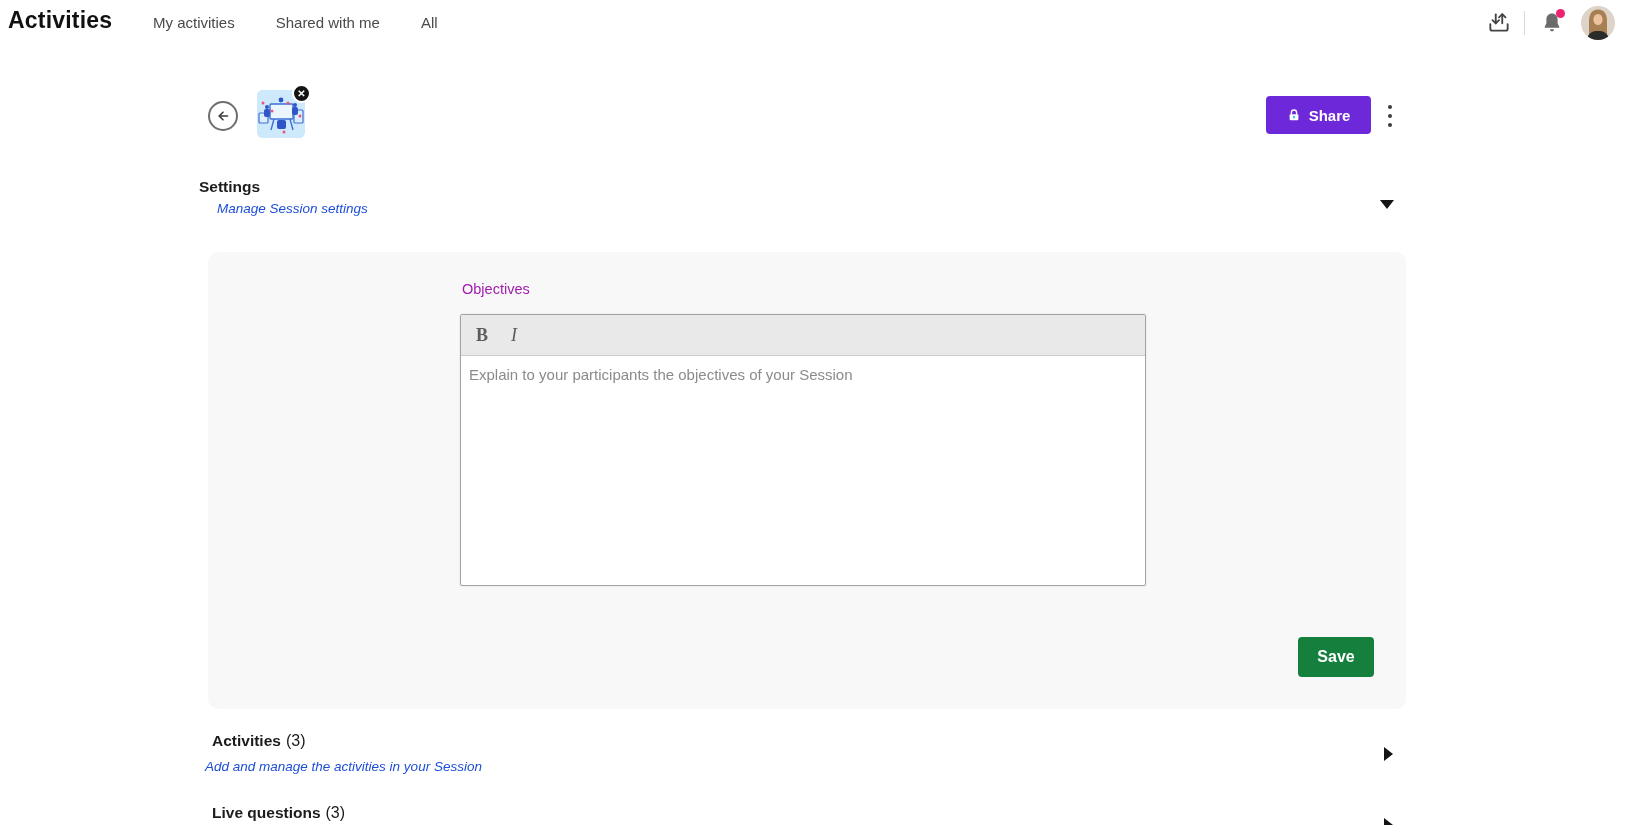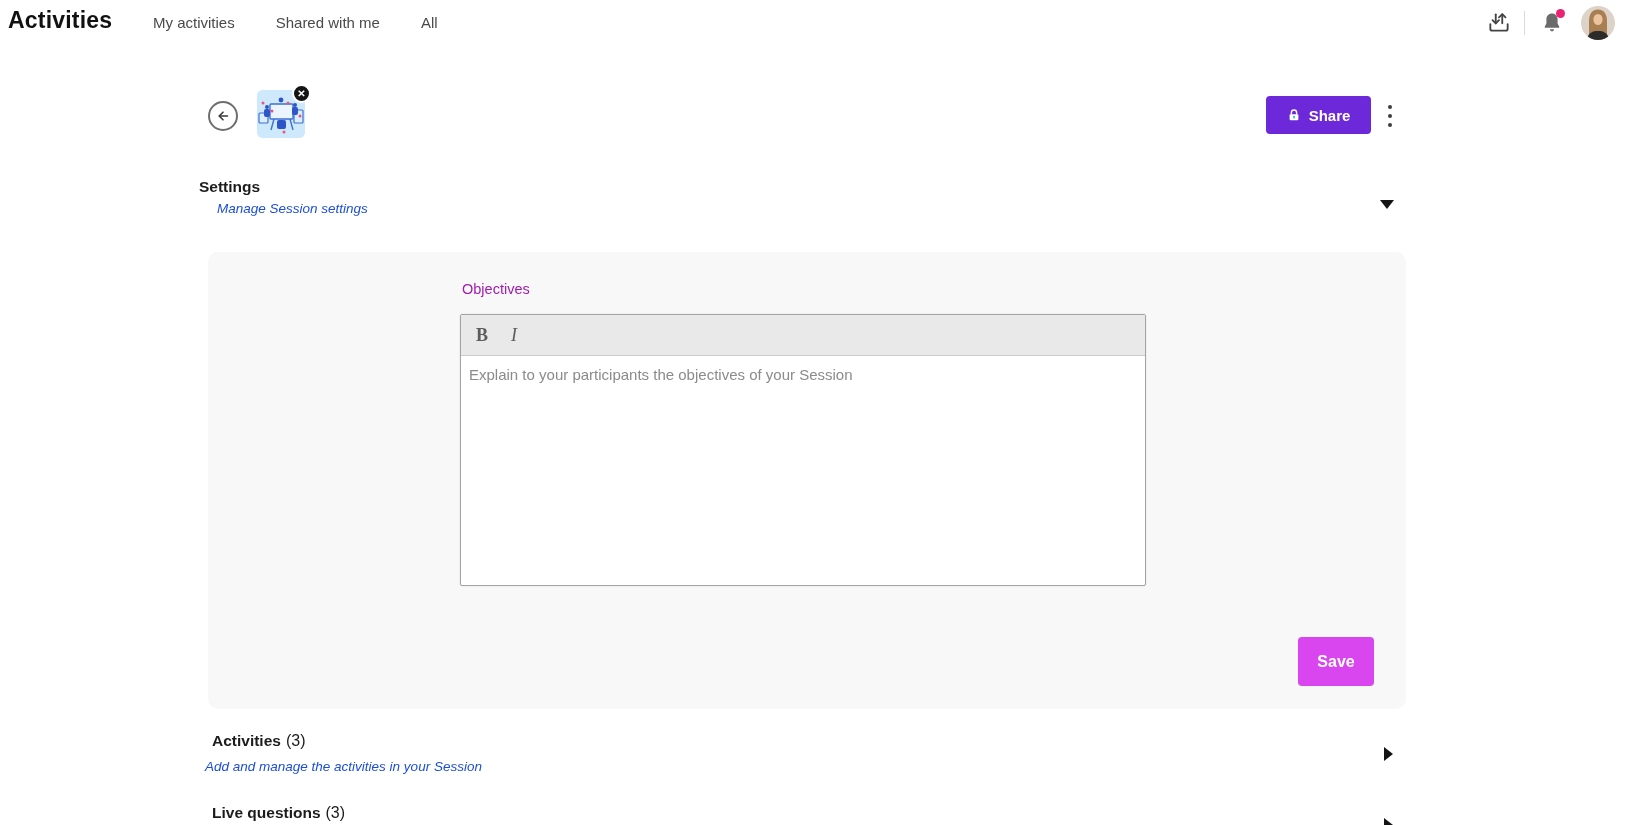--- a/index.html
+++ b/index.html
@@ -43,21 +43,21 @@
   
   .panel { position:absolute; left:208px; top:252px; width:1198px; height:457px; background:#f8f8f8; border-radius:10px; }
   .obj-label { position:absolute; left:462px; top:281px; font-size:14.5px; color:#a21caf; }
   .editor { position:absolute; left:460px; top:314px; width:686px; height:272px; border:1px solid #a3a3a3; border-radius:2px; background:#fff; box-shadow:0 0 2px rgba(0,0,0,.12); }
   .editor-toolbar { height:41px; background:#e9e9e9; border-bottom:1px solid #cccccc; display:flex; align-items:center; padding-left:8px; gap:6px; }
   .tb-btn { width:26px; height:28px; background:transparent; border:none; font-family:"Liberation Serif",serif; font-size:18px; color:#5c5c5c; cursor:pointer; }
   .tb-bold { font-weight:bold; }
   .tb-italic { font-style:italic; }
   .editor-body { height:230px; padding:10px 12px 10px 8px; cursor:text; }
   .editor-placeholder { font-size:15px; color:#8b8b8b;margin-top:35px; }
-  .save-btn { position:absolute; left:1298px; top:637px; width:76px; height:49px; background:#d946ef; border:none; border-radius:4px; color:#fff; font-family:"Liberation Sans",sans-serif; font-size:16px; font-weight:bold; cursor:pointer; }
+  .save-btn { position:absolute; left:1298px; top:637px; width:76px; height:40px; background:#15803d; border:none; border-radius:4px; color:#fff; font-family:"Liberation Sans",sans-serif; font-size:16px; font-weight:bold; cursor:pointer; }
 
   
   .acts-title { position:absolute; left:212px; top:732px; }
   .acts-sub { position:absolute; left:205px; top:759px; }
   .liveq-title { position:absolute; left:212px; top:804px; }
 
   svg { display:block; }
 </style>
 </head>
 <body>

